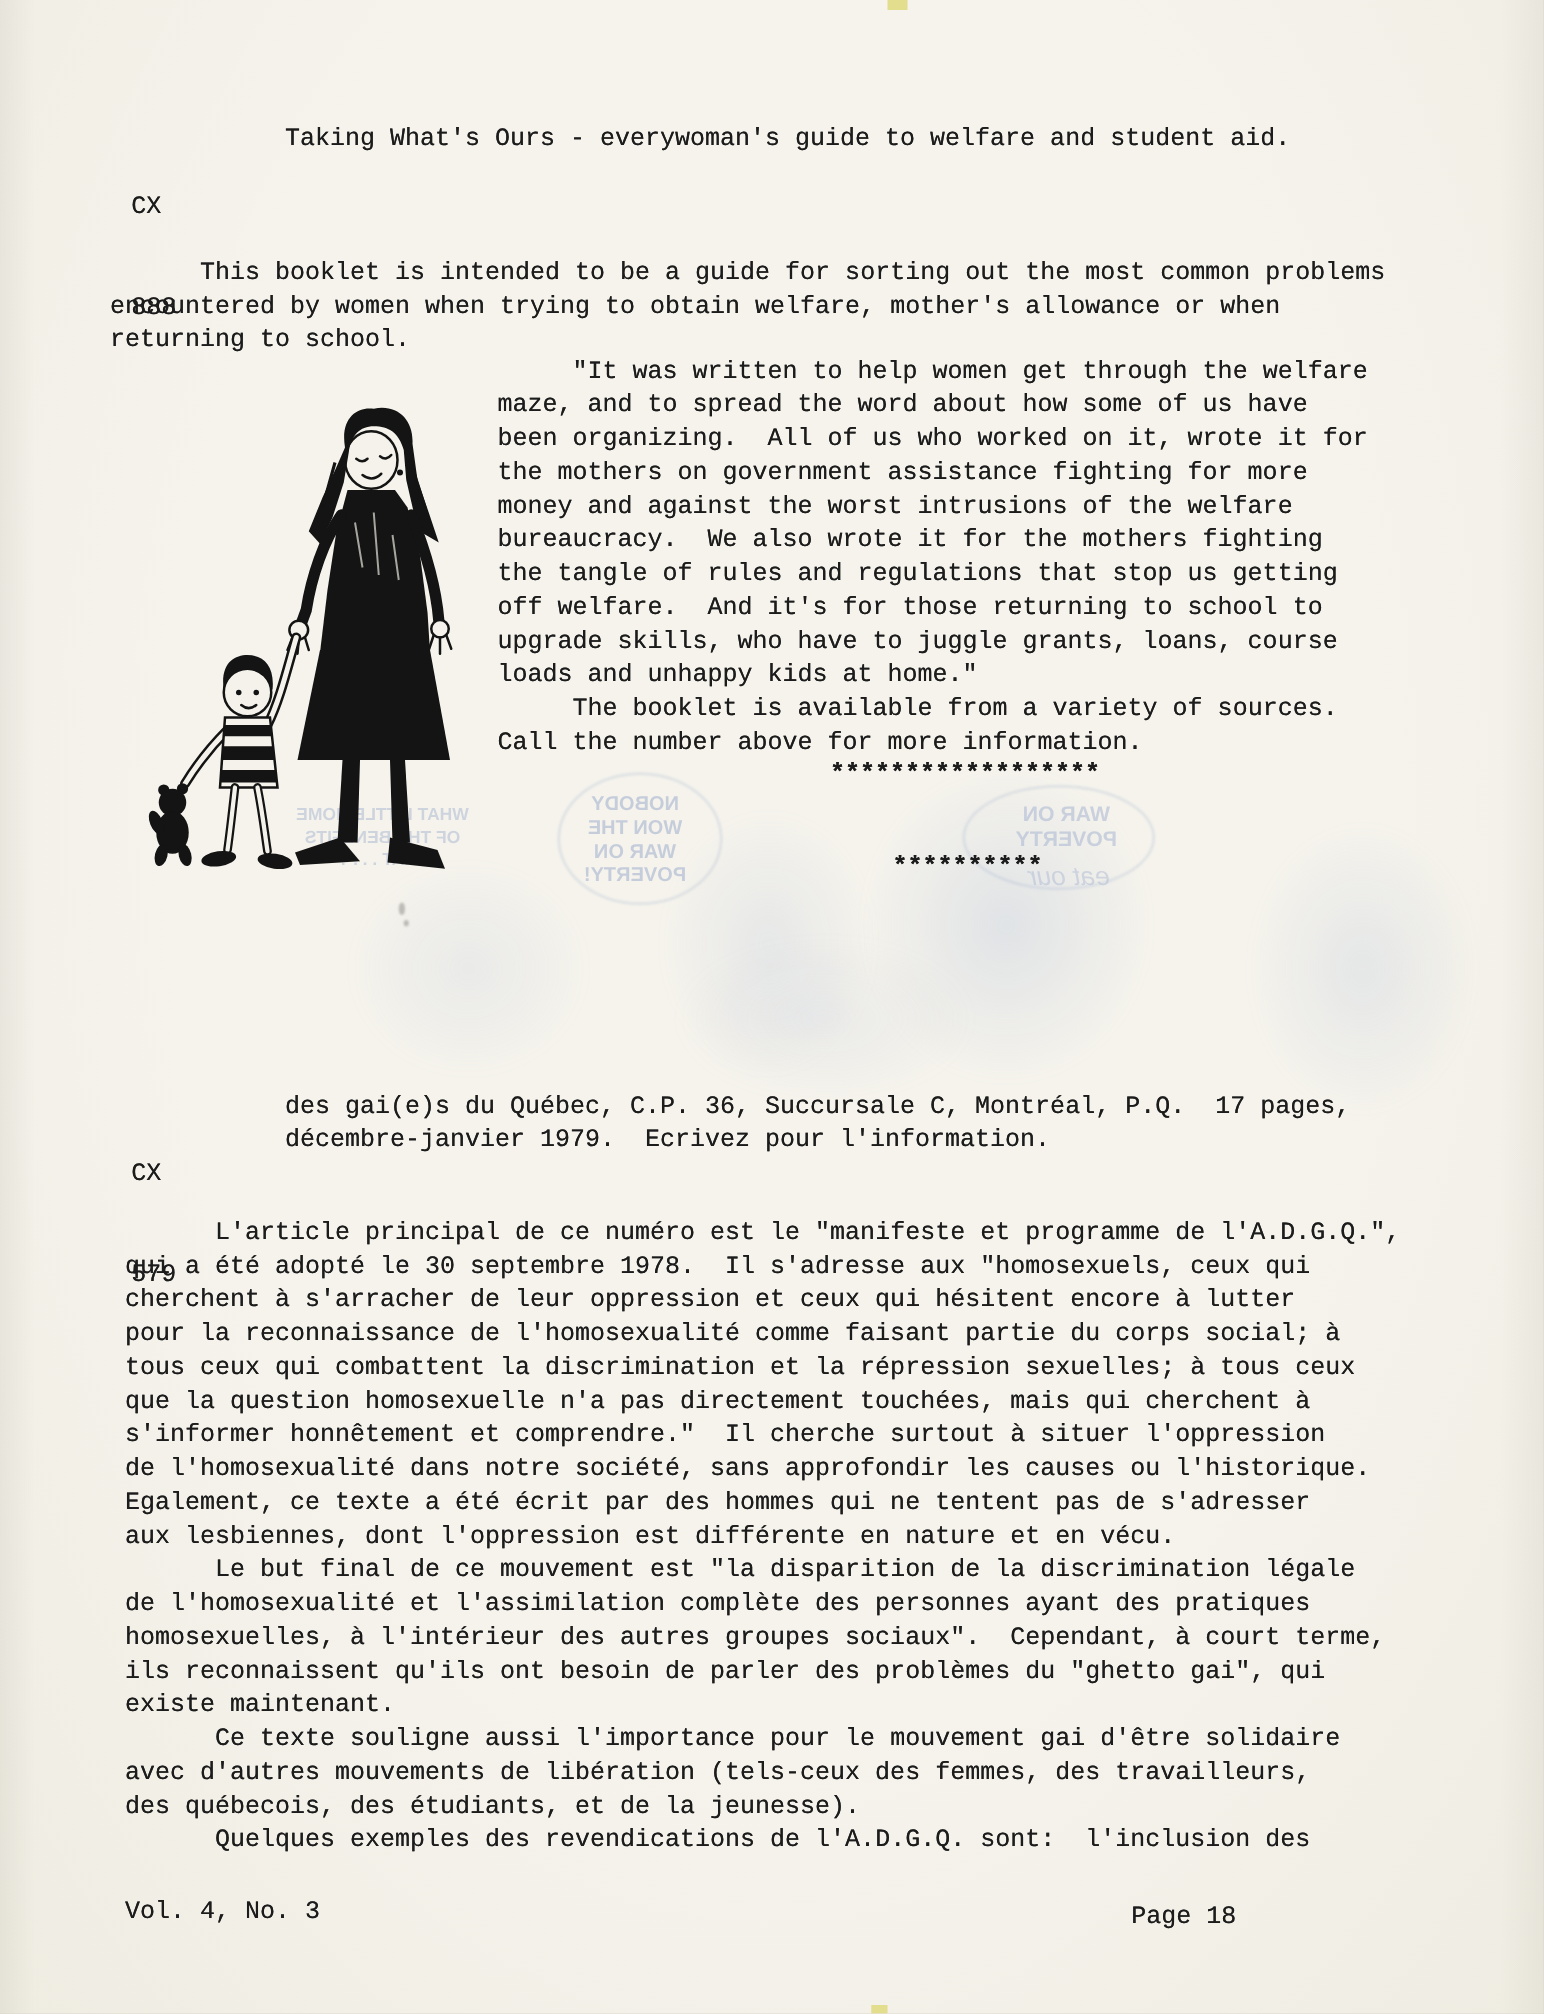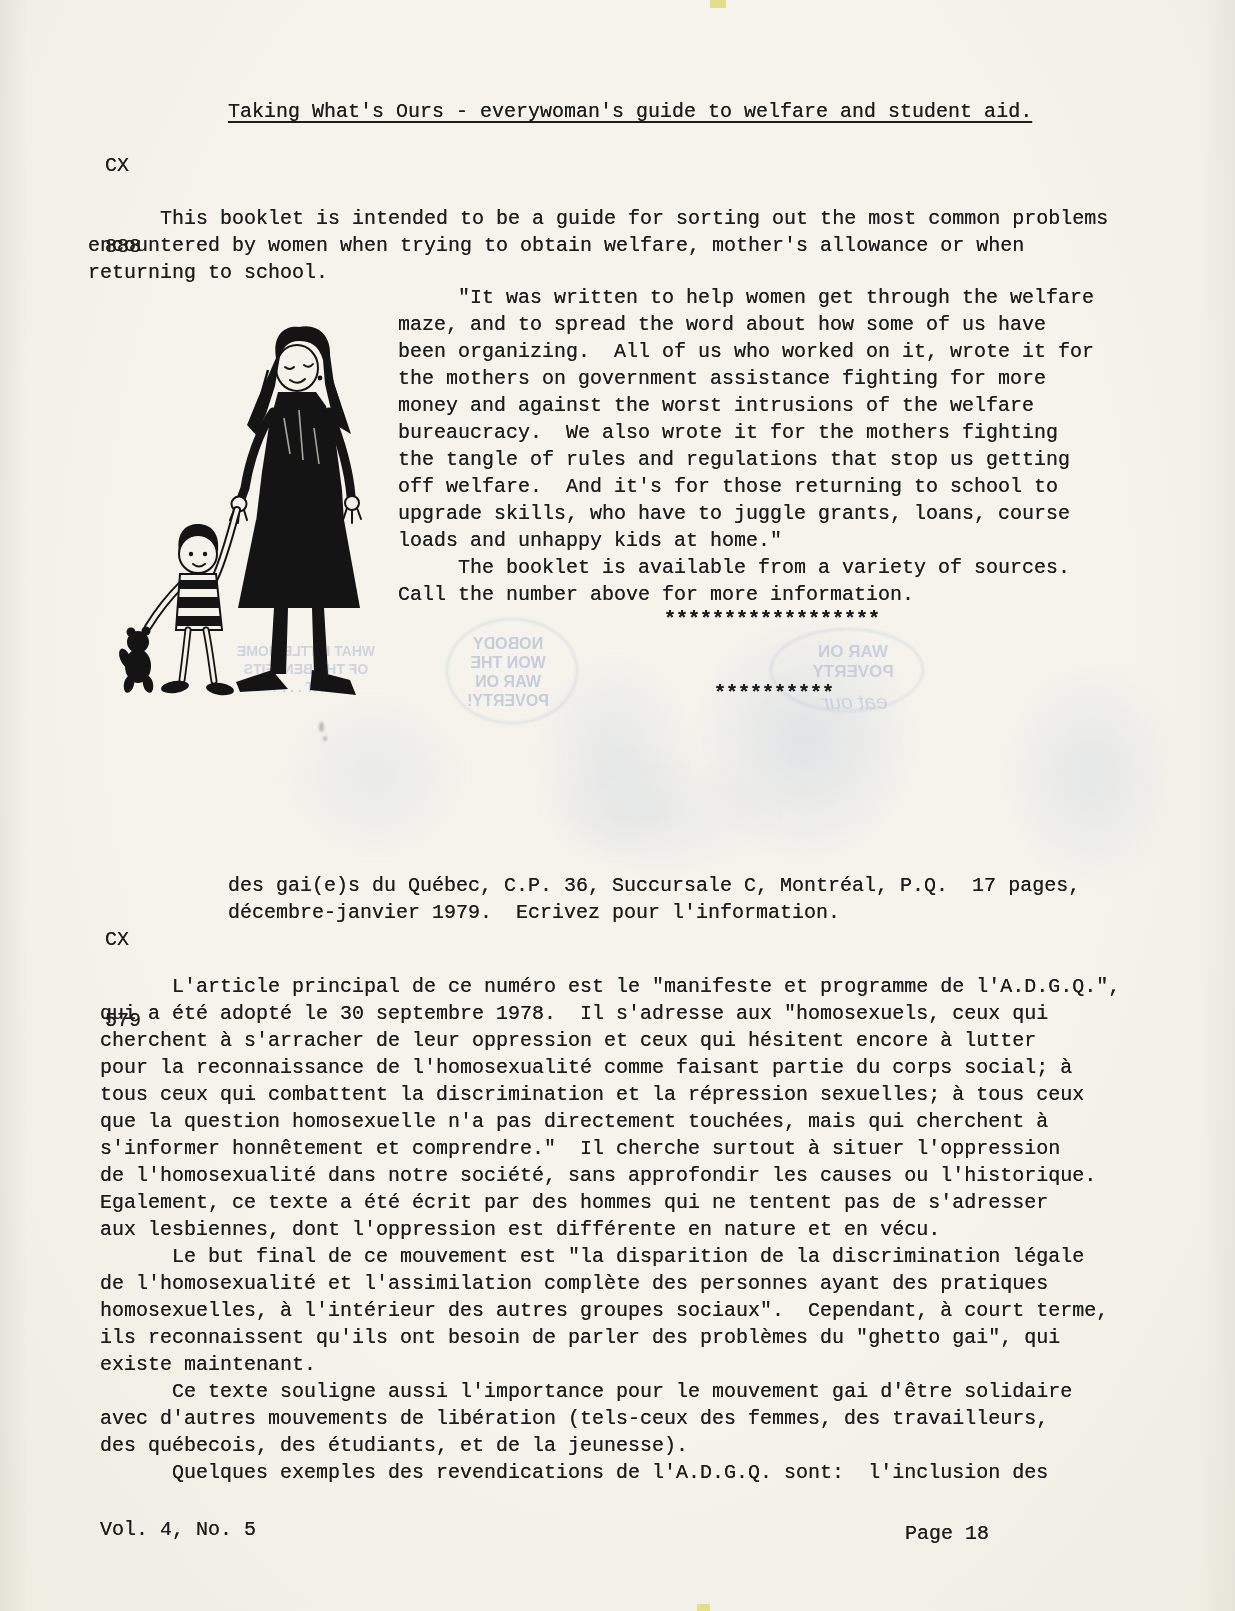--- a/index.html
+++ b/index.html
@@ -8,21 +8,21 @@
     position:relative;width:1235px;height:1611px;overflow:hidden;
     background:
       linear-gradient(90deg, rgba(60,55,40,.06), rgba(0,0,0,0) 28px, rgba(0,0,0,0) 1200px, rgba(60,55,40,.05)),
       radial-gradient(ellipse at 50% 40%, #f5f3ec 55%, #efece2 100%);
     font-family:"Liberation Mono","DejaVu Sans Mono",monospace;
     color:#1c1c1c;
   }
   .abs{position:absolute;}
   .mono{font-size:20px;line-height:27px;white-space:pre-wrap;text-shadow:0 0 .4px rgba(25,25,25,.85);}
   .nowrap{white-space:pre;}
-  .underlined{text-decoration:underline;text-decoration-thickness:2px;text-underline-offset:4px;}
+  .underlined{text-decoration-thickness:2px;text-underline-offset:4px;}
   .entry{display:flex;}
   .entry .id-col{width:123px;flex:0 0 123px;}
   .stars{font-weight:700;letter-spacing:0;}
   
   .ghost-text{
     position:absolute;transform:scaleX(-1);color:#a9b6d2;opacity:.62;
     font-family:"Liberation Sans",sans-serif;font-weight:700;
     filter:blur(.6px);text-align:center;
   }
   .ghost-blob{position:absolute;border-radius:50%;filter:blur(6px);}
@@ -172,21 +172,21 @@
       Le but final de ce mouvement est "la disparition de la discrimination légale
 de l'homosexualité et l'assimilation complète des personnes ayant des pratiques
 homosexuelles, à l'intérieur des autres groupes sociaux".  Cependant, à court terme,
 ils reconnaissent qu'ils ont besoin de parler des problèmes du "ghetto gai", qui
 existe maintenant.
       Ce texte souligne aussi l'importance pour le mouvement gai d'être solidaire
 avec d'autres mouvements de libération (tels-ceux des femmes, des travailleurs,
 des québecois, des étudiants, et de la jeunesse).
       Quelques exemples des revendications de l'A.D.G.Q. sont:  l'inclusion des</div>
 
-  <div class="abs mono" style="left:100px;top:1516px;">Vol. 4, No. 5</div>
+  <div class="abs mono" style="left:100px;top:1516px;">Vol. 4, No. 3</div>
   <div class="abs mono" style="left:905px;top:1520px;">Page 18</div>
 
   <div class="tape" style="left:710px;top:0;width:16px;height:8px;"></div>
   <div class="tape" style="left:697px;top:1604px;width:13px;height:7px;"></div>
   <div class="smudge" style="left:319px;top:722px;width:5px;height:10px;"></div>
   <div class="smudge" style="left:323px;top:736px;width:4px;height:5px;"></div>
 
 </div>
 
 </body></html>

